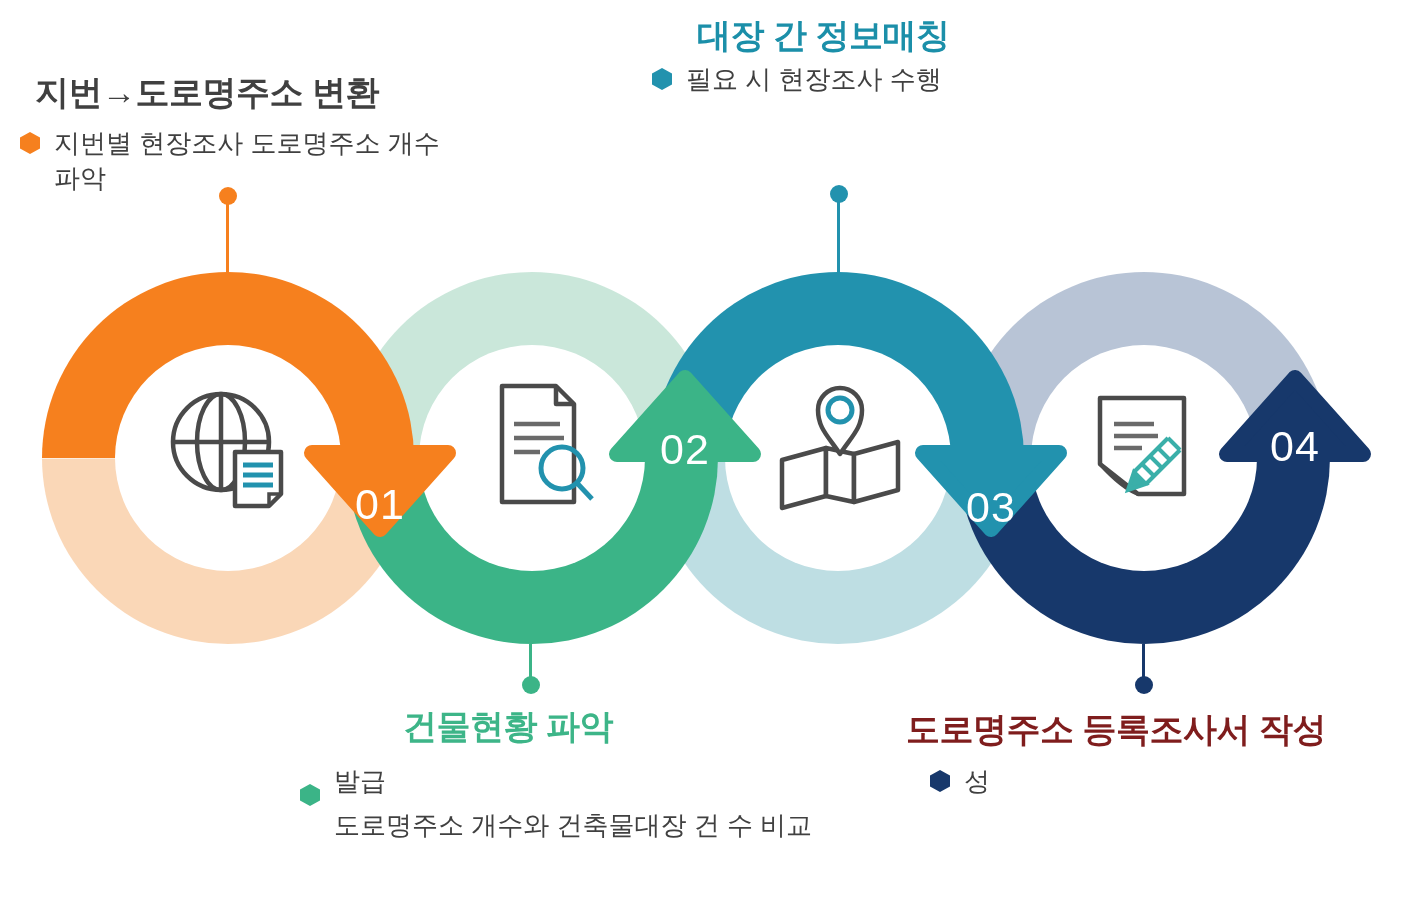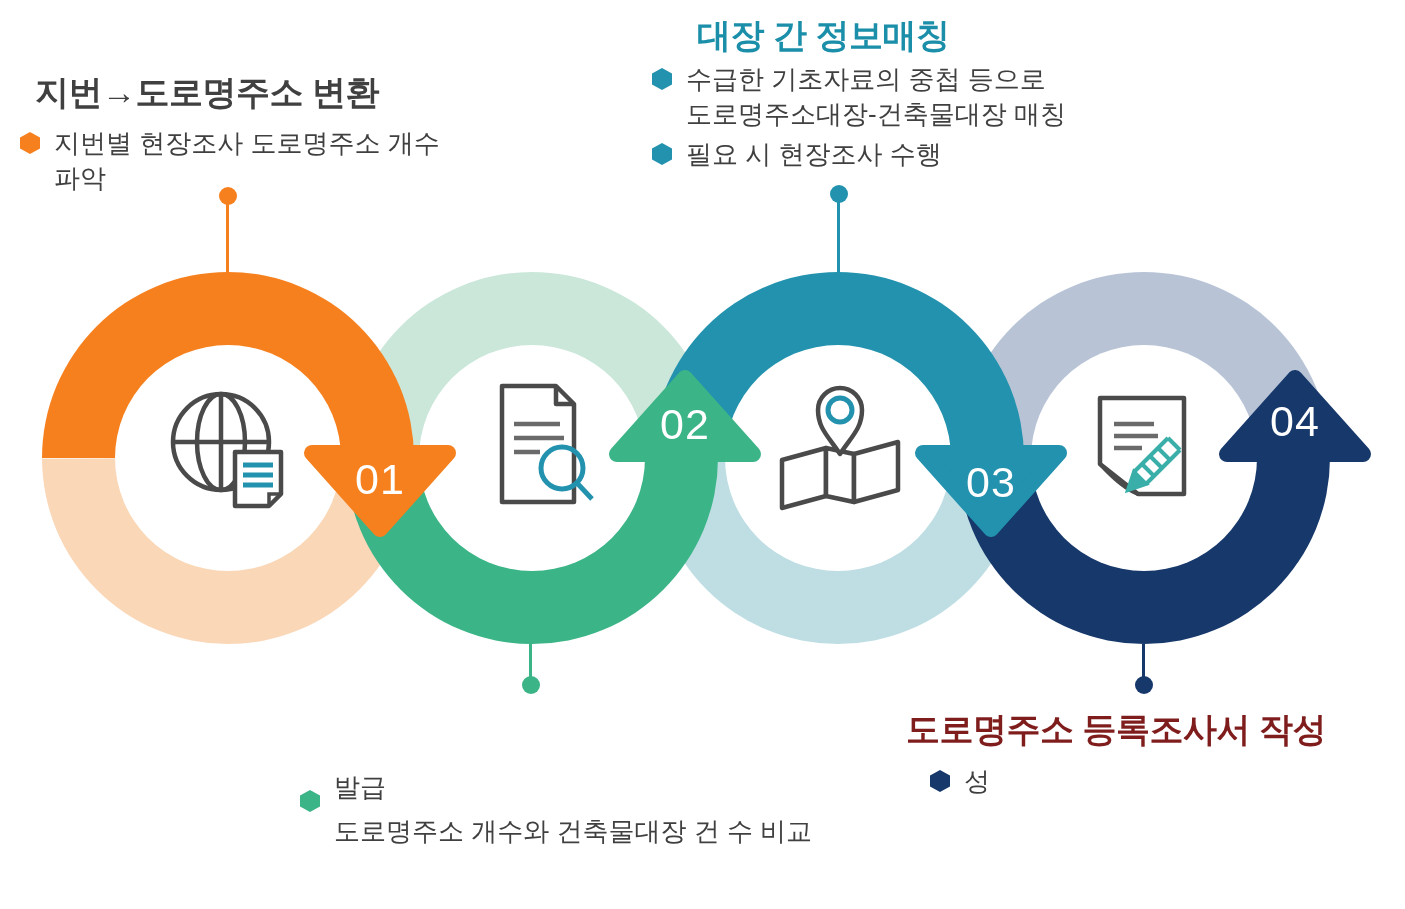--- a/index.html
+++ b/index.html
@@ -19,21 +19,21 @@
   #c3solid{left:652px; background:conic-gradient(from 270deg,#2292AE 0deg 189.6deg, transparent 190deg);}
   #c4pale {left:958px; background:conic-gradient(from 270deg,#B8C4D6 0deg 179.6deg, transparent 180deg);}
   #c4solid{left:958px; background:conic-gradient(from 78deg, #17386B 0deg 191.6deg, transparent 192deg);}
   .disc{position:absolute;width:226px;height:226px;border-radius:50%;background:#fff;top:345px;z-index:3;}
   #d1{left:115px;} #d2{left:419px;} #d3{left:725px;} #d4{left:1031px;}
   
   .arrow{position:absolute;z-index:4;width:160px;height:96px;}
   #a1{left:300px;top:443px;} #a2{left:605px;top:368px;}
   #a3{left:911px;top:443px;} #a4{left:1215px;top:368px;}
   .num{position:absolute;z-index:5;width:90px;text-align:center;color:#fff;
-       font-size:43px;font-weight:400;letter-spacing:1px;}
+       font-size:43px;font-weight:400;letter-spacing:1px;margin-top:25px;}
   #n1{left:335px;top:455px;} #n2{left:640px;top:400px;}
   #n3{left:946px;top:458px;} #n4{left:1250px;top:397px;}
   
   .vline{position:absolute;width:3px;z-index:2;}
   #l1{left:226px;top:204px;height:70px;background:#F6801E;}
   #l2{left:529px;top:644px;height:38px;background:#3BB487;}
   #l3{left:837px;top:201px;height:73px;background:#2292AE;}
   #l4{left:1142px;top:644px;height:38px;background:#17386B;}
   .cdot{position:absolute;width:18px;height:18px;border-radius:50%;z-index:2;}
   #cd1{left:219px;top:187px;background:#F6801E;}
@@ -53,21 +53,21 @@
   .btext{font-size:26px;line-height:35px;color:#404040;word-break:keep-all;}
   .brow{display:flex;align-items:flex-start;}
   .hex{flex:0 0 auto;width:20px;height:22px;margin:6px 14px 0 0;
        clip-path:polygon(50% 0,100% 25%,100% 75%,50% 100%,0 75%,0 25%);}
   .hex.orange{background:#F6801E;} .hex.green{background:#3BB487;}
   .hex.teal{background:#2292AE;}  .hex.navy{background:#17386B;}
   #s1b{position:absolute;left:20px;top:126px;width:445px;}
   #s3b{position:absolute;left:652px;top:62px;width:460px;}
   #s3b .brow + .brow{margin-top:5px;}
   #s2b{position:absolute;left:300px;top:762px;width:620px;}
-  #s2b .r2{margin-top:8px;}
+  #s2b .r2{margin-top:2px;}
   #s2b .r2 .hex{transform:translateY(14px);}
   #s2b .r3{margin:9px 0 0 34px;}
   #s4b{position:absolute;left:930px;top:764px;width:460px;}
   #s4b .lines{line-height:35px;}
   #s4b .small{font-size:21px;color:#4a4a4a;}
   svg{display:block;}
 </style>
 </head>
 <body>
 
@@ -173,28 +173,25 @@
     <div class="brow">
       <span class="hex orange"></span>
       <span class="btext">지번별 현장조사 도로명주소 개수 파악</span>
     </div>
   </div>
 
   <div class="title" id="t3">대장 간 정보매칭</div>
   <div id="s3b">
     <div class="brow">
       <span class="hex teal"></span>
-      <span class="btext">수급한 기초자료의 중첩 등으로 도로명주소대장-건축물대장 매칭</span>
-    </div>
-    <div class="brow">
-      <span class="hex teal"></span>
       <span class="btext">필요 시 현장조사 수행</span>
     </div>
   </div>
 
+  <div class="title" id="t2">건물현황 파악</div>
   <div id="s2b">
     <div class="brow r2">
       <span class="hex green"></span>
       <span class="btext">발급</span>
     </div>
     <div class="brow r3">
       <span class="btext" style="white-space:nowrap;">도로명주소 개수와 건축물대장 건 수  비교</span>
     </div>
   </div>
 

